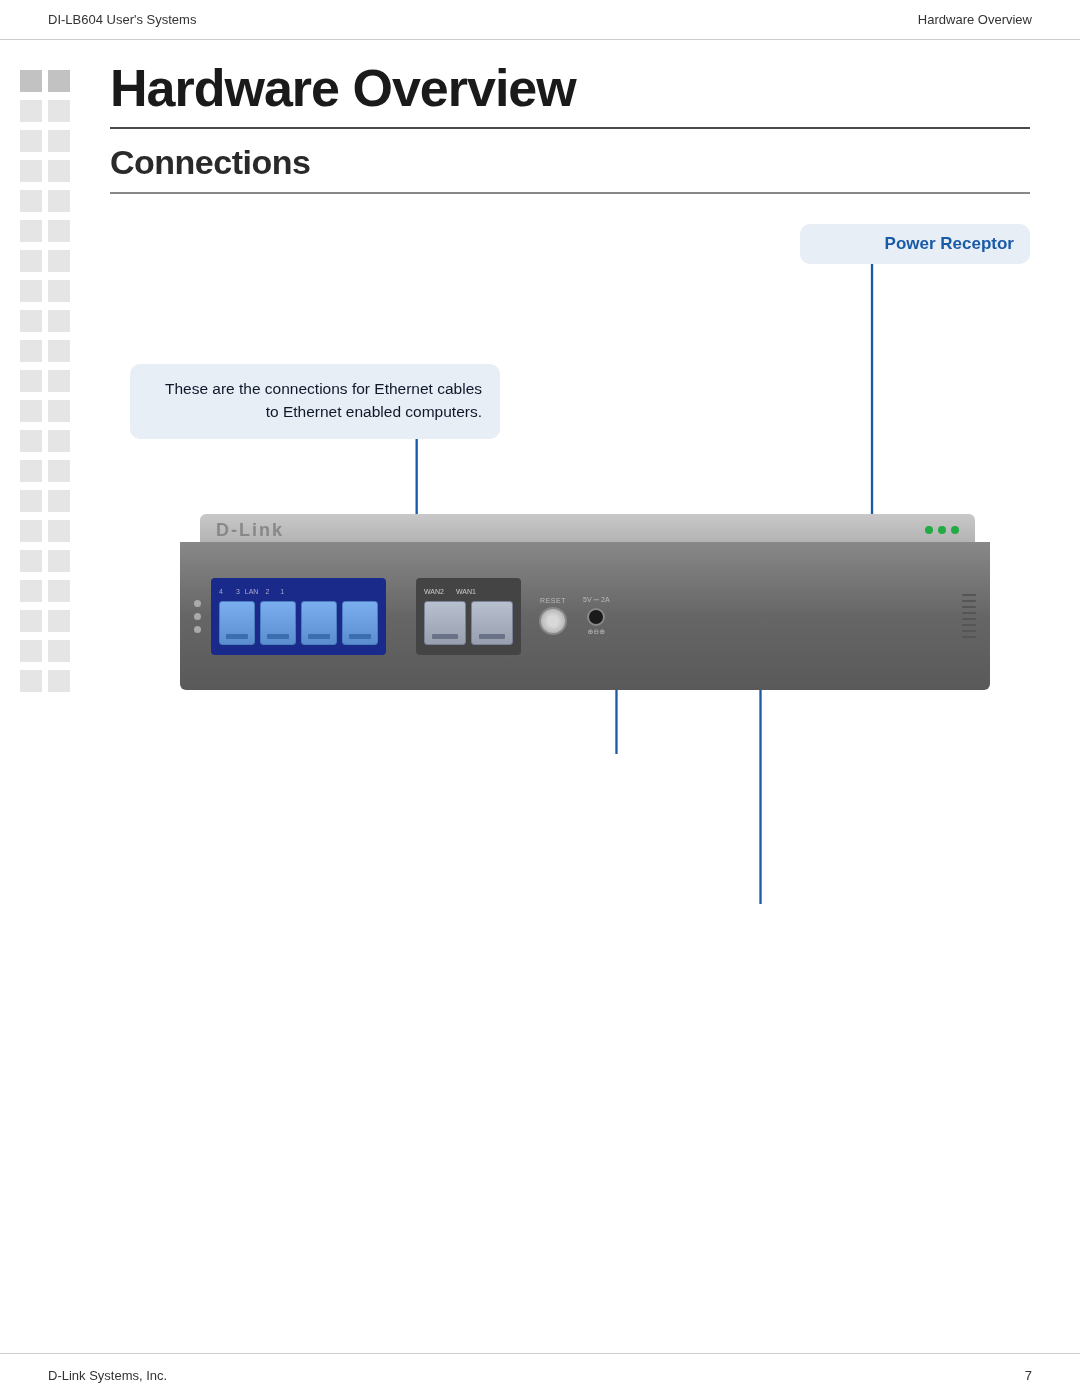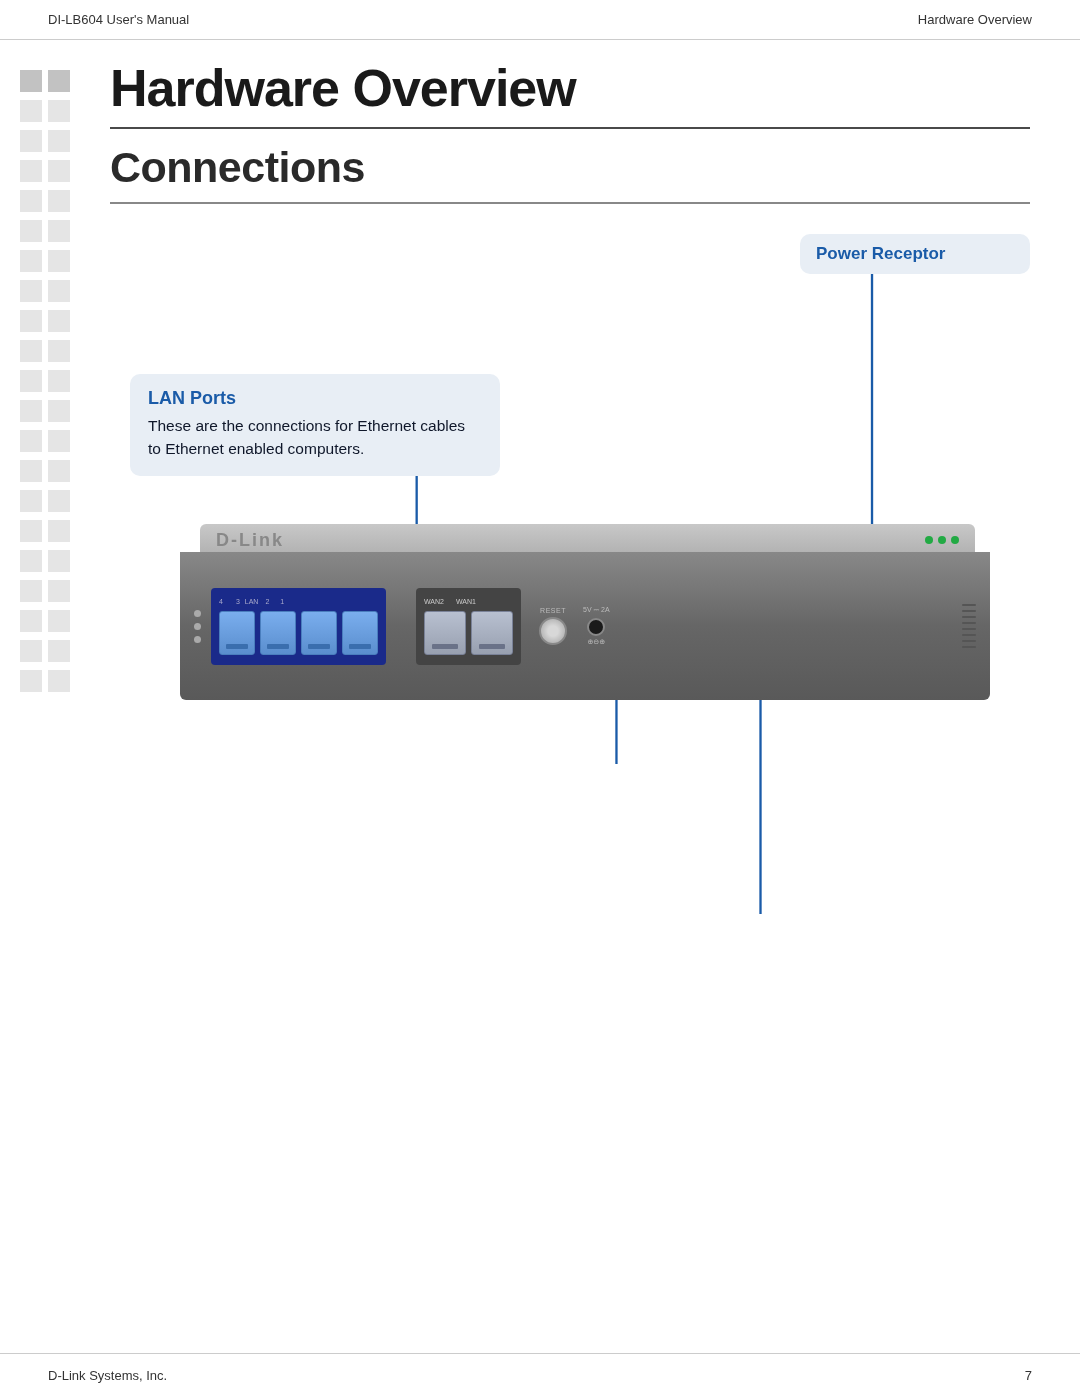--- a/index.html
+++ b/index.html
@@ -108,32 +108,33 @@
     }
 
     
     .subtitle-section {
       padding: 14px 0 10px 0;
       border-bottom: 2px solid #888888;
       margin-bottom: 30px;
     }
 
     .subtitle {
-      font-size: 43px;
+      font-size: 34px;
       font-weight: 800;
       color: #2a2a2a;
       letter-spacing: -0.5px;
     }
 
     
     .diagram-area {
       position: relative;
       width: 100%;
       height: 870px;
       margin-top: 10px;
+      text-align: right;
     }
 
     
     .callout-box {
       position: absolute;
       background: #e8eef5;
       border-radius: 10px;
       padding: 14px 18px 16px 18px;
     }
 
@@ -203,21 +204,21 @@
       top: 290px;
       left: 60px;
       right: 30px;
       height: 185px;
     }
   </style>
 </head>
 <body>
 
 <div class="header">
-  <span class="header-left">DI-LB604 User's Manual</span>
+  <span class="header-left">DI-LB604 User's Systems</span>
   <span class="header-right">Hardware Overview</span>
 </div>
 
 <div class="sidebar-squares">
   <div class="square-pair">
     <div class="sq dark"></div>
     <div class="sq dark"></div>
   </div>
   <div class="square-pair">
     <div class="sq"></div>
@@ -322,21 +323,20 @@
       <line x1="545" y1="460" x2="545" y2="530" stroke="#1a5ba8" stroke-width="2.5"></line>
 
       <line x1="700" y1="460" x2="700" y2="680" stroke="#1a5ba8" stroke-width="2.5"></line>
     </svg>
 
     <div class="callout-box callout-power">
       <div class="callout-title">Power Receptor</div>
     </div>
 
     <div class="callout-box callout-lan">
-      <div class="callout-title">LAN Ports</div>
       <div class="callout-text">These are the connections for Ethernet cables to Ethernet enabled computers.</div>
     </div>
 
     <div class="router-illustration">
 
       <div style="position:absolute;top:0;left:30px;right:25px;height:28px;background:linear-gradient(180deg,#c8c8c8 0%,#b0b0b0 100%);border-radius:6px 6px 0 0;display:flex;align-items:center;padding:16px 16px;">
         <span style="font-size:18px;font-weight:bold;color:#888;letter-spacing:2px;">D-Link</span>
         <div style="margin-left:auto;display:flex;gap:5px;">
           <div style="width:8px;height:8px;border-radius:50%;background:#22aa44;"></div>
           <div style="width:8px;height:8px;border-radius:50%;background:#22aa44;"></div>

